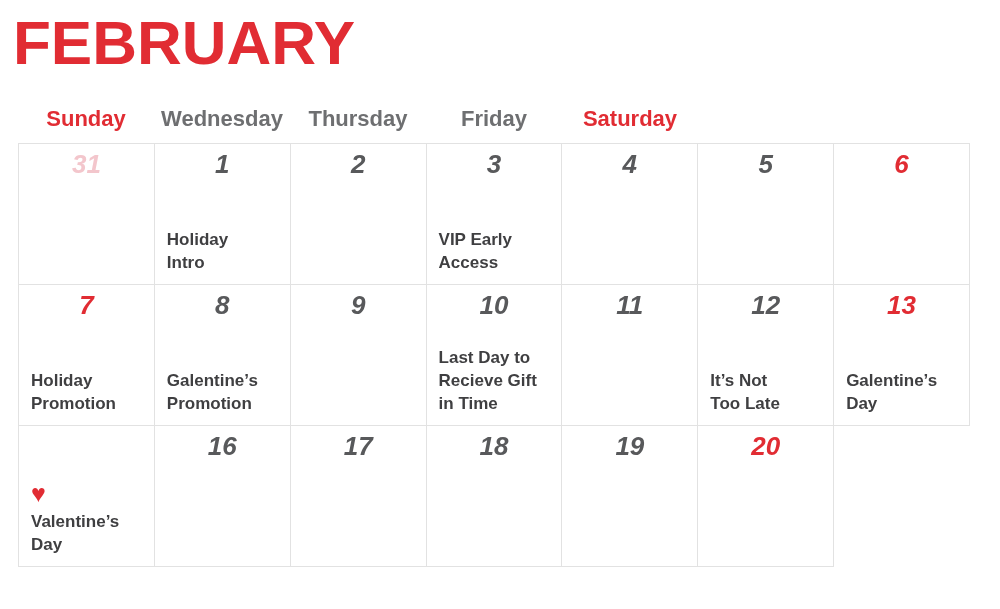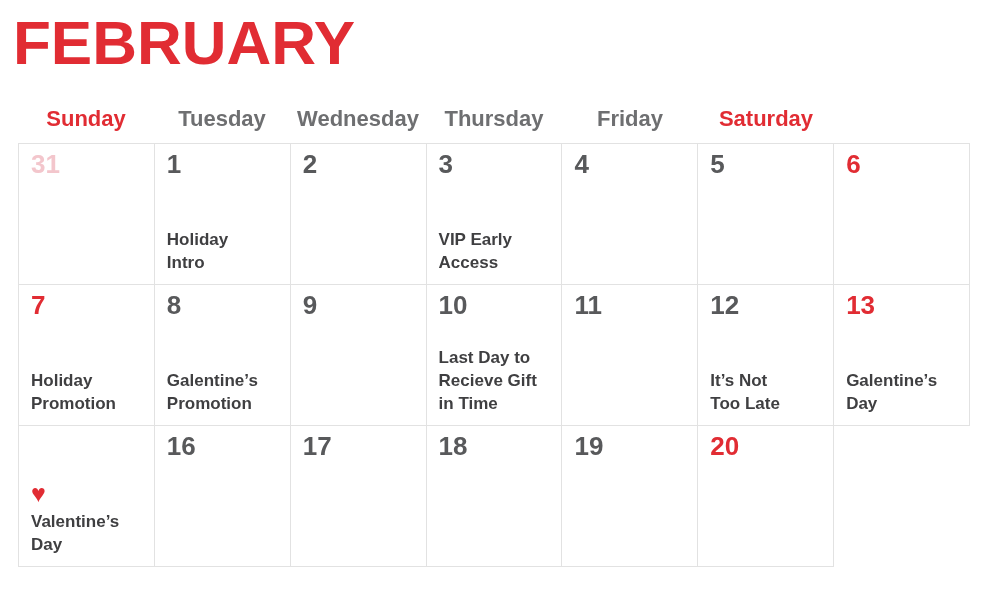--- a/index.html
+++ b/index.html
@@ -39,23 +39,23 @@
     background:var(--bg);
   }
   .cell{
     border-right:1px solid var(--border);
     border-bottom:1px solid var(--border);
     position:relative;
     padding:5px 12px;
     background:var(--bg);
   }
   .daynum{
-    text-align:left;
+    text-align:center;
     font-size:26px;font-weight:600;
-    color:var(--numgray);line-height:1.2;
+    color:var(--numgray);line-height:1.2;font-style:italic;
   }
   .daynum.accent{color:var(--red);}
   .daynum.muted{color:var(--pink);}
   .events{
     position:absolute;left:12px;right:6px;bottom:9px;
     font-size:17px;font-weight:bold;
     color:var(--eventdark);
     white-space:pre-line;line-height:1.35;
   }
   .heart{
@@ -67,21 +67,20 @@
 </style>
 </head>
 <body>
 
 <div class="page">
 
   <div class="page-title">FEBRUARY</div>
 
   <div class="weekday-row">
     <div class="accent">Sunday</div>
-    <div>Tuesday</div>
     <div>Wednesday</div>
     <div>Thursday</div>
     <div>Friday</div>
     <div class="accent">Saturday</div>
   </div>
 
   <div class="calendar-grid">
 
     <div class="cell">
       <div class="daynum muted">31</div>

